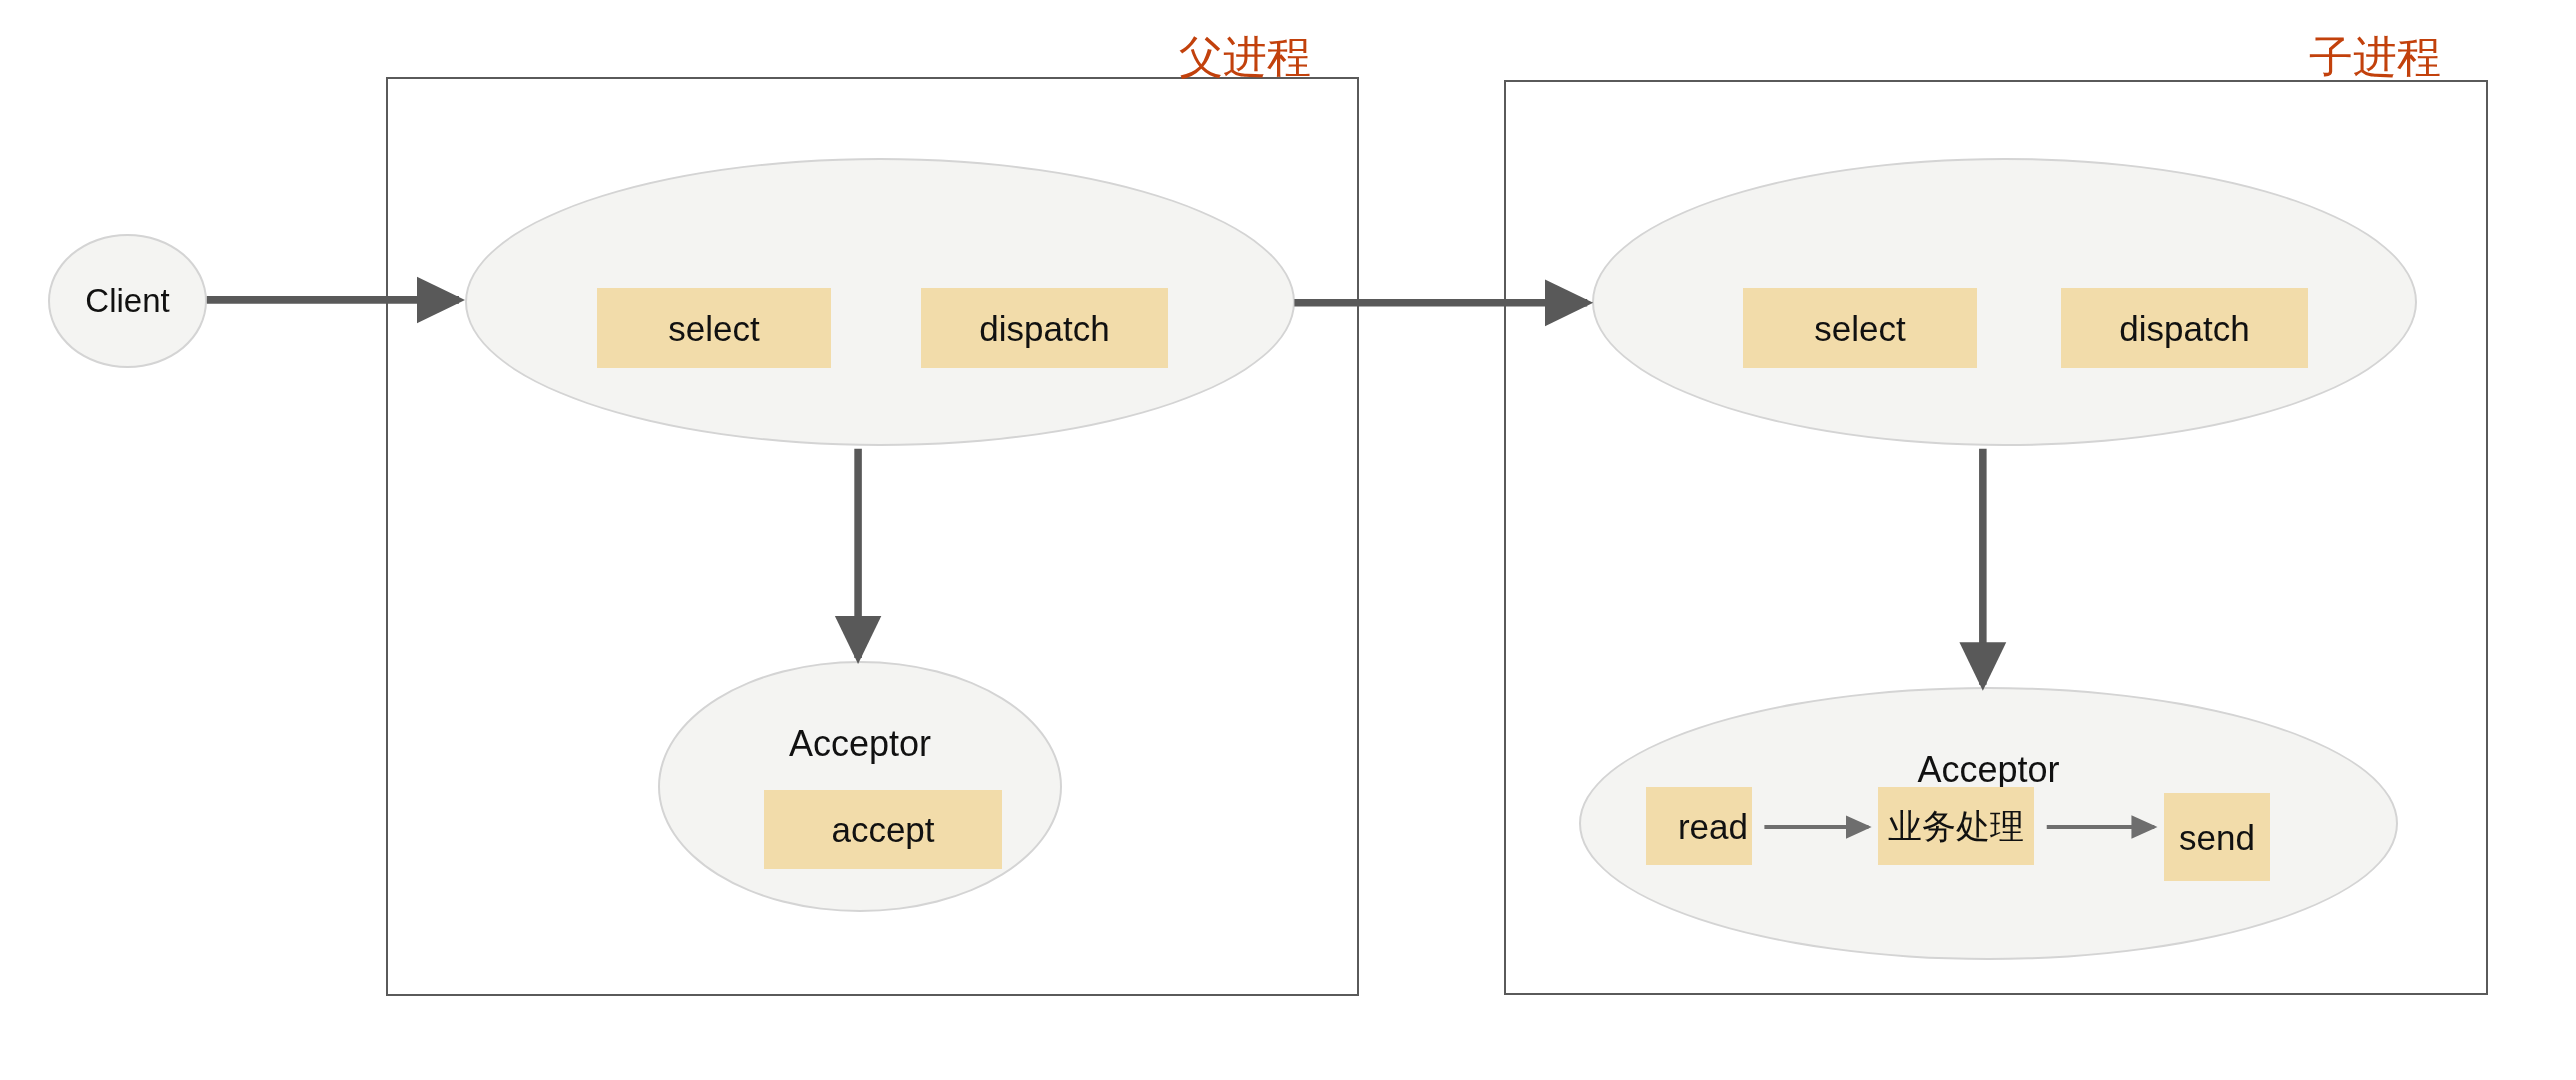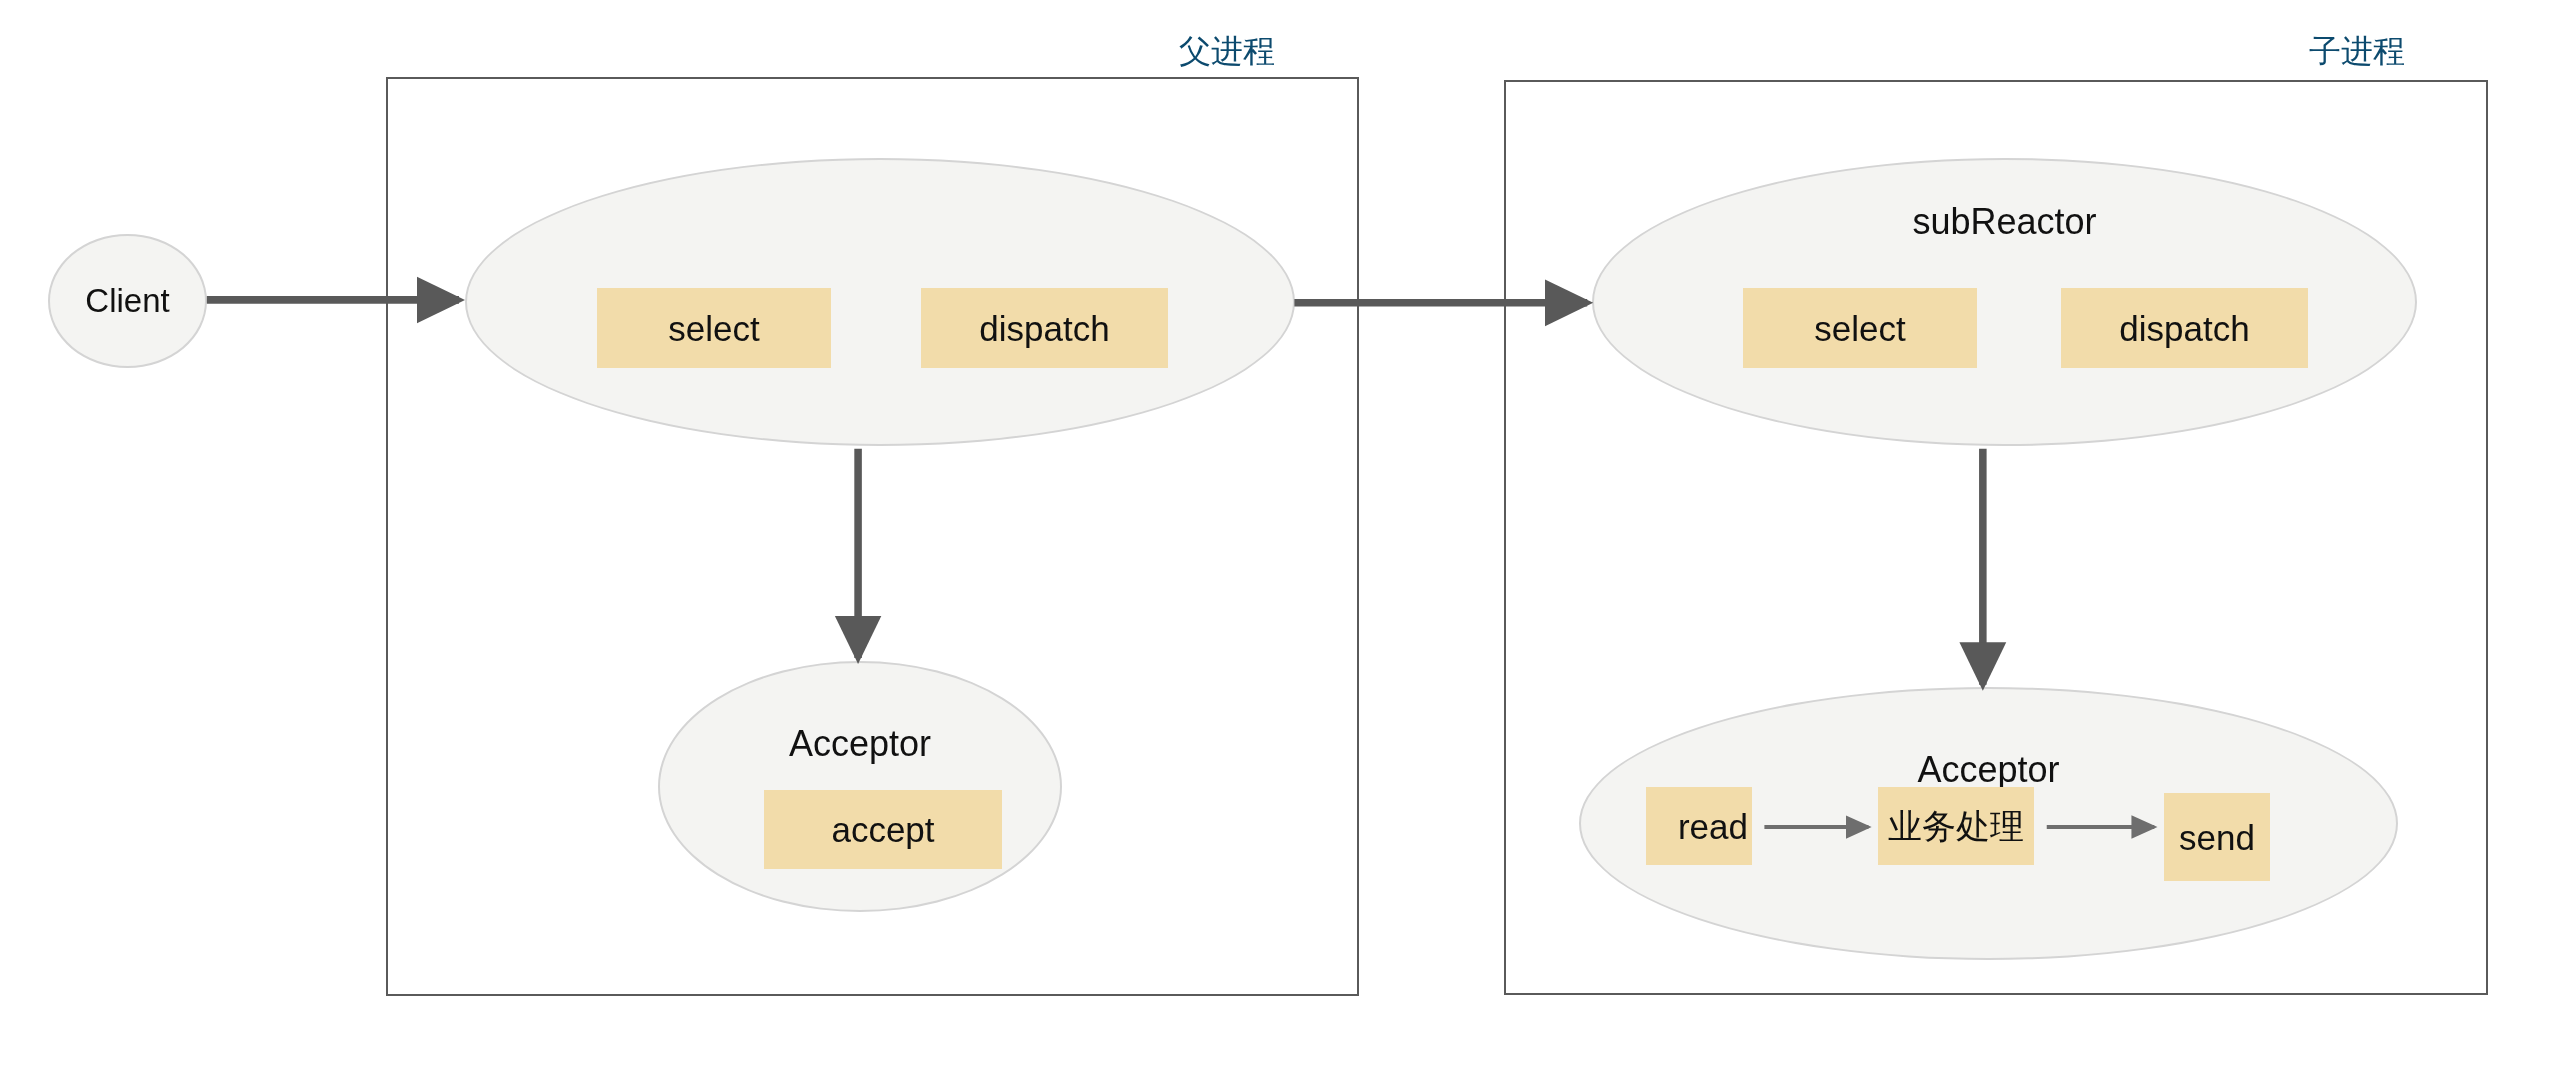--- a/index.html
+++ b/index.html
@@ -13,22 +13,22 @@
 
   
   .proc-box{
     position:absolute;
     border:2.9px solid #5A5A5A;
     background:transparent;
     box-sizing:border-box;
   }
   .proc-label{
     position:absolute;
-    font-size:32px;
-    color:#0c4a6e;
+    font-size:44px;
+    color:#c2410c;
     white-space:nowrap;
     line-height:1;
   }
 
   
   .ellipse{
     position:absolute;
     background:#F4F4F2;
     border:2.9px solid #D4D4D4;
     border-radius:50%;
@@ -70,21 +70,20 @@
   <div class="proc-label" style="left:2309px;top:35px;">子进程</div>
 
   <div class="ellipse" style="left:48px;top:234px;width:159px;height:134px;"></div>
   <div class="ellipse-title" style="left:48px;width:159px;top:284px;font-size:33px;text-align:center;">Client</div>
 
   <div class="ellipse" style="left:465px;top:158px;width:830px;height:288px;"></div>
   <div class="chip" style="left:597px;top:288px;width:234px;height:80px;">select</div>
   <div class="chip" style="left:921px;top:288px;width:247px;height:80px;">dispatch</div>
 
   <div class="ellipse" style="left:1592px;top:158px;width:825px;height:288px;"></div>
-  <div class="ellipse-title" style="left:1592px;width:825px;top:204px;">subReactor</div>
   <div class="chip" style="left:1743px;top:288px;width:234px;height:80px;">select</div>
   <div class="chip" style="left:2061px;top:288px;width:247px;height:80px;">dispatch</div>
 
   <div class="ellipse" style="left:658px;top:661px;width:404px;height:251px;"></div>
   <div class="ellipse-title" style="left:658px;width:404px;top:726px;">Acceptor</div>
   <div class="chip" style="left:764px;top:790px;width:238px;height:79px;">accept</div>
 
   <div class="ellipse" style="left:1579px;top:687px;width:819px;height:273px;"></div>
   <div class="ellipse-title" style="left:1579px;width:819px;top:752px;">Acceptor</div>
   <div class="chip" style="left:1646px;top:787px;width:106px;height:78px;padding-left:28px;">read</div>

